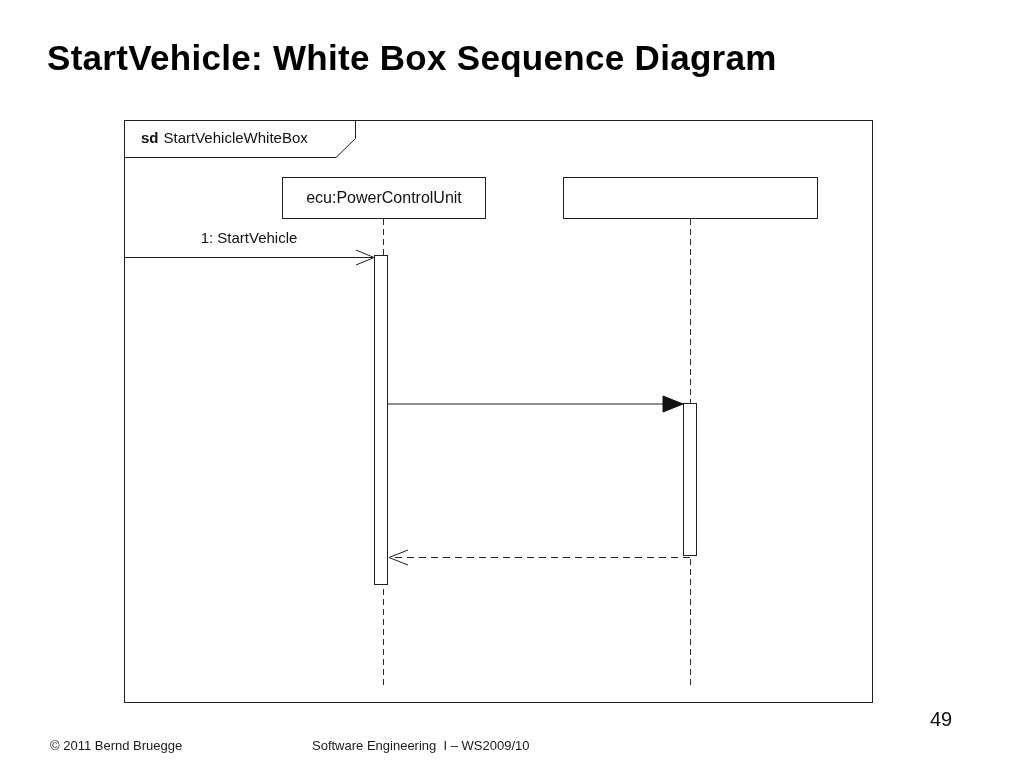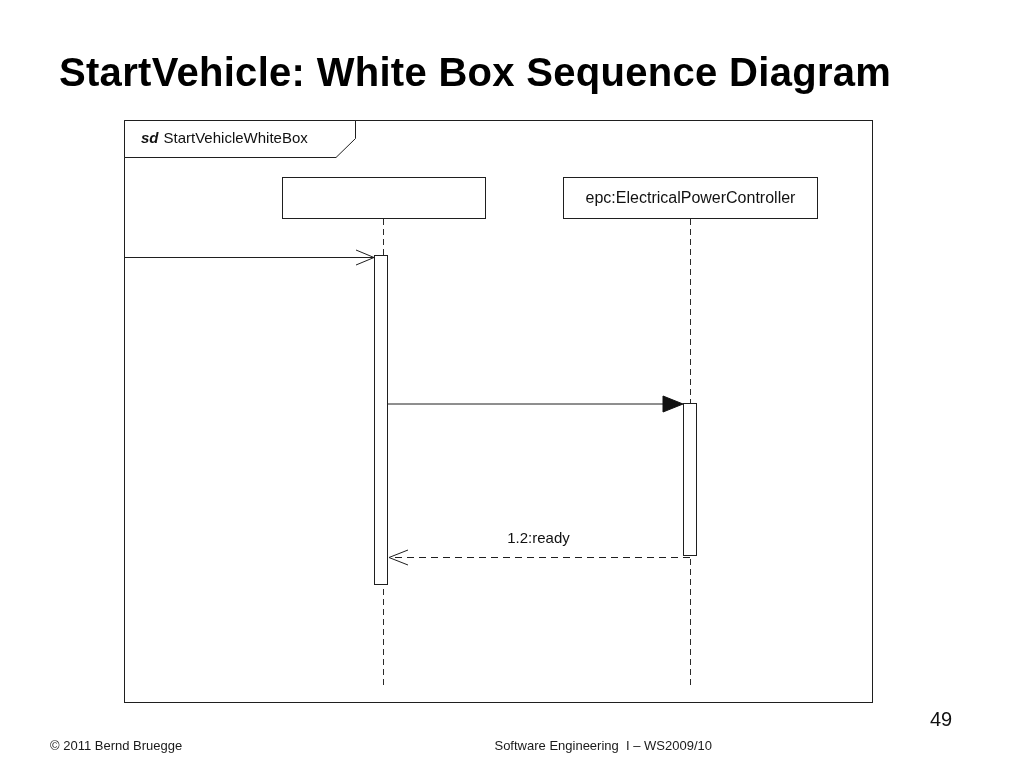--- a/index.html
+++ b/index.html
@@ -7,48 +7,48 @@
     width: 1024px; height: 768px;
     background: #ffffff;
     position: relative;
     overflow: hidden;
     font-family: "Liberation Sans", sans-serif;
     color: #000;
   }
   .abs { position: absolute; }
   #page-title {
     left: 47px; top: 38px;
-    font-size: 40px; font-weight: bold;
+    font-size: 35px; font-weight: bold;
     letter-spacing: 0.3px;
     white-space: nowrap;
-    margin: 12px;
+    margin: 0;
   }
   #diagram { left: 0; top: 0; width: 1024px; height: 768px; }
   svg.art { position: absolute; left: 0; top: 0; }
   .overlay-label {
     position: absolute;
     font-size: 15px;
     color: #111;
     white-space: nowrap;
   }
   .frame-tab-label { left: 141px; top: 129px; }
-  .frame-tab-label b { margin-right: 5px; font-style: italic; }
+  .frame-tab-label b { margin-right: 5px; }
   .head-label {
     position: absolute;
     display: flex; align-items: center; justify-content: center;
     font-size: 16px; color: #111;
   }
   .head-ecu { left: 282px; top: 177px; width: 204px; height: 42px; }
   .head-epc { left: 563px; top: 177px; width: 255px; height: 42px; }
   .msg-label { text-align: center; }
   .msg-1 { left: 124px; width: 250px; top: 229px; }
   .msg-2 { left: 388px; width: 296px; top: 376px; }
   .msg-3 { left: 388px; width: 301px; top: 529px; }
   .footer-left  { left: 50px;  top: 738px; font-size: 13px; color: #1a1a1a; }
-  .footer-center{ left: 312px; top: 738px; width: 400px; text-align: right;
+  .footer-center{ left: 312px; top: 738px; width: 400px; text-align: left;
                   font-size: 13px; color: #1a1a1a; white-space: pre; }
   .footer-page  { left: 930px; top: 708px; width: 74px; 
                   font-size: 20px; color: #111; }
 </style>
 </head>
 <body>
 
 <h1 class="abs" id="page-title">StartVehicle: White Box Sequence Diagram</h1>
 
 <div class="abs" id="diagram">
@@ -75,20 +75,20 @@
     <polygon points="683,404 663,396 663,412" fill="#111111" stroke="#111111"></polygon>
 
     <line x1="690" y1="557.5" x2="392" y2="557.5" stroke="#1f1f1f" stroke-width="1" stroke-dasharray="7 5"></line>
     <polyline points="408,550 389,557.5 408,565" fill="none" stroke="#1f1f1f" stroke-width="1"></polyline>
   </svg>
 
   <div class="overlay-label frame-tab-label">
     <b>sd</b><span>StartVehicleWhiteBox</span>
   </div>
 
-  <div class="head-label head-epc">epc:ElectricalPowerController</div>
+  <div class="head-label head-ecu">ecu:PowerControlUnit</div>
 
-  <div class="overlay-label msg-label msg-3">1.2:ready</div>
+  <div class="overlay-label msg-label msg-1">1: StartVehicle</div>
 </div>
 
 <div class="abs footer-left">© 2011 Bernd Bruegge</div>
 <div class="abs footer-center">Software Engineering  I – WS2009/10</div>
 <div class="abs footer-page">49</div>
 
 </body></html>

